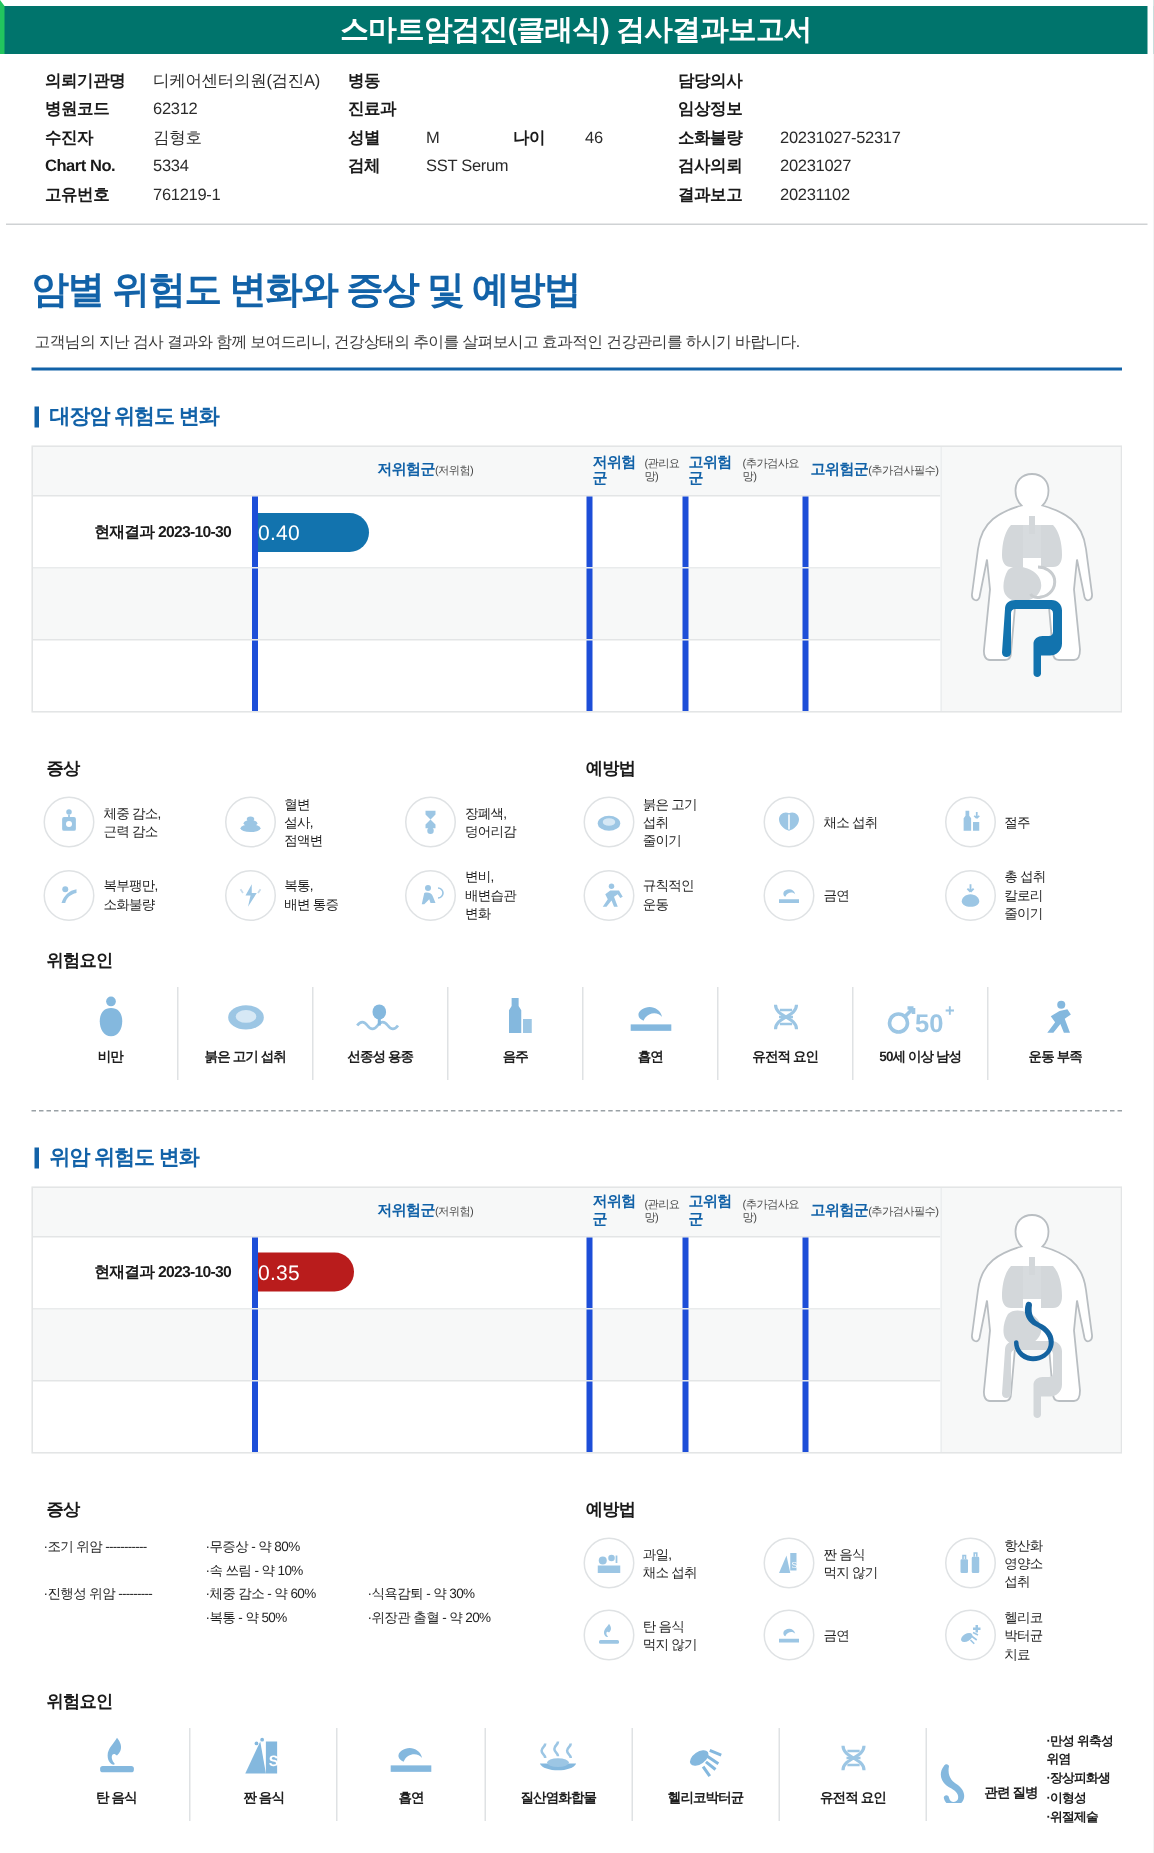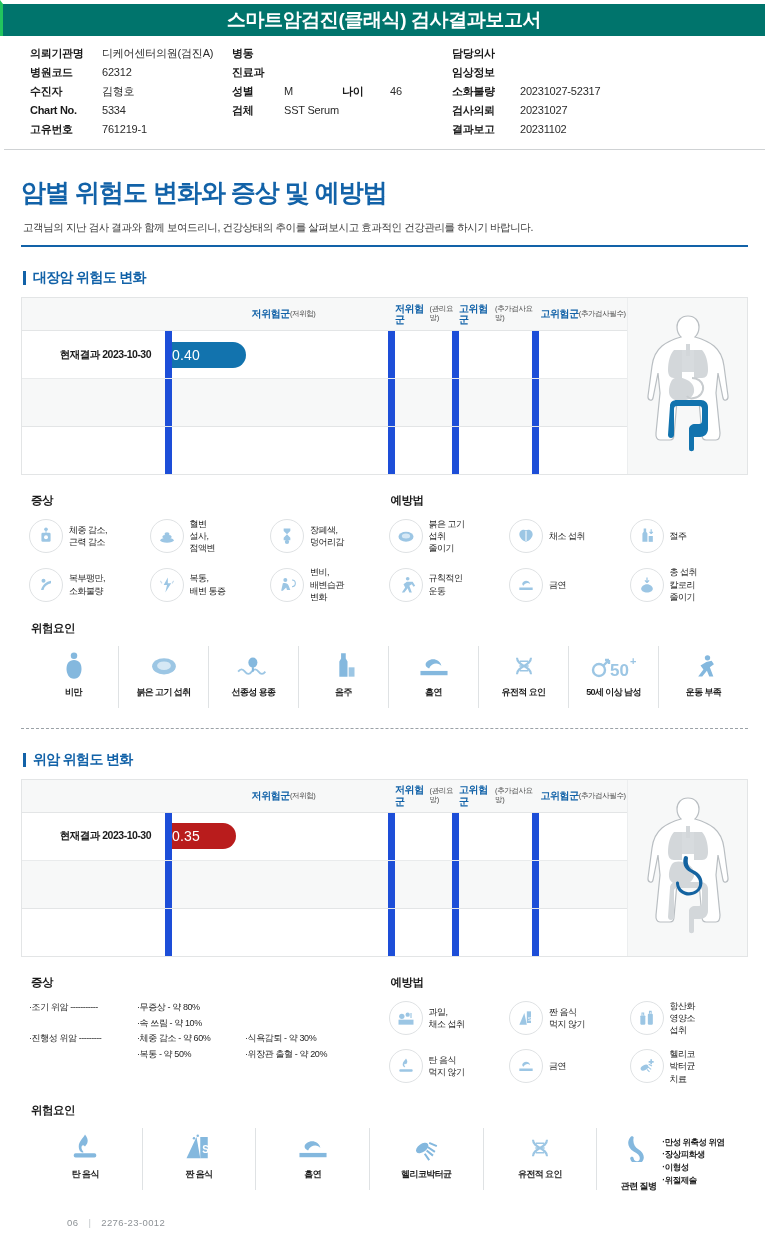--- a/index.html
+++ b/index.html
@@ -112,21 +112,21 @@
   .rh-main { color: #1262a8; font-size: 10px; font-weight: bold; letter-spacing: -0.4px; }
   .rh-sub  { color: #4a4a4a; font-size: 7.5px; letter-spacing: -0.4px; }
   .risk-row {
     display: grid;
     grid-template-columns: 150px 1fr 64px 80px 88px;
     height: 48px;
     background: #ffffff;
     border-top: 1px solid #e3e5e6;
   }
   .risk-row.empty { background: #f7f8f8; border-top: 1px solid #e9ebec; }
-  .risk-row > div { border-right: 7px solid #1d4ed8; }
+  .risk-row > div { border-right: 4px solid #1d4ed8; }
   .risk-row > div:last-child { border-right: none; }
   .rr-label {
     display: flex; align-items: center; justify-content: flex-end;
     padding-right: 14px;
     font-size: 10.5px; font-weight: bold; color: #1a1a1a; letter-spacing: -0.5px;
   }
   .rr-barcell {
     position: relative;
     display: flex; align-items: center;
     padding: 0;
@@ -154,21 +154,21 @@
 
   
   .two-col {
     display: flex;
     margin-top: 18px;
     padding-left: 8px;
   }
   .col-half { width: 50%; }
   .blk-title {
     font-size: 11.5px; font-weight: bold; color: #1a1a1a;
-    letter-spacing: -0.5px; margin: 0 0 10px 2px;
+    letter-spacing: -0.5px; margin: 12px 0 10px 2px;
   }
   .icon-grid {
     display: grid;
     grid-template-columns: repeat(3, 1fr);
     row-gap: 12px;
     column-gap: 2px;
   }
   .icon-item { display: flex; align-items: center; gap: 6px; }
   .ic-circle {
     width: 34px; height: 34px; flex: 0 0 34px;
@@ -208,21 +208,21 @@
     padding: 2px 2px 0 2px;
     min-height: 62px;
   }
   .rf-item:last-child { border-right: none; }
   .rf-ic { height: 32px; display: flex; align-items: flex-end; justify-content: center; }
   .rf-label {
     font-size: 9px; color: #1f1f1f; letter-spacing: -0.6px;
     text-align: center; white-space: nowrap; font-weight: bold;
   }
   .rf-item.wide { flex: 1.35 1 0; flex-direction: row; align-items: center; gap: 6px; justify-content: center; }
-  .rf-item.wide .rf-col { display: flex; flex-direction: column; align-items: flex-start; gap: 18px; }
+  .rf-item.wide .rf-col { display: flex; flex-direction: row; align-items: flex-end; gap: 6px; }
   .rf-sidelist {
     font-size: 8.5px; color: #1f1f1f; line-height: 1.5; letter-spacing: -0.5px;
     white-space: pre-line; font-weight: bold; text-align: left;
   }
 
   .dash-divider {
     border: none;
     border-top: 1px dashed #9aa1a6;
     margin: 20px 0 0 0;
   }
@@ -777,20 +777,30 @@
             <span class="rf-ic">
               <svg width="32" height="28" viewBox="0 0 26 20">
                   <rect x="2" y="14" width="22" height="3.5" fill="#84b8de"></rect>
                   <path d="M9 12c2-5 8-5 10-2-1-5-7-7-11-4-3 2-2 5 1 6z" fill="#84b8de"></path>
                 </svg>
             </span>
             <span class="rf-label">흡연</span>
           </div>
           <div class="rf-item">
             <span class="rf-ic">
+              <svg width="34" height="28" viewBox="0 0 28 22">
+                  <path d="M7 3c0 2-2 2-2 4s2 2 2 4M14 2c0 2-2 2-2 4s2 2 2 4M21 3c0 2-2 2-2 4s2 2 2 4" fill="none" stroke="#9cc6e4" stroke-width="1.4"></path>
+                  <path d="M4 14c2 5 18 5 20 0z" fill="#84b8de"></path>
+                  <ellipse cx="14" cy="13.5" rx="6" ry="2.4" fill="#9cc6e4"></ellipse>
+                </svg>
+            </span>
+            <span class="rf-label">질산염화합물</span>
+          </div>
+          <div class="rf-item">
+            <span class="rf-ic">
               <svg width="32" height="28" viewBox="0 0 24 22">
                   <ellipse cx="9" cy="11" rx="5.5" ry="3.2" transform="rotate(-35 9 11)" fill="#84b8de"></ellipse>
                   <path d="M13 10l6 4M12.5 13l5 4M14.5 7l6 2.5M11 15.5l3.5 5" stroke="#84b8de" stroke-width="1.6"></path>
                 </svg>
             </span>
             <span class="rf-label">헬리코박터균</span>
           </div>
           <div class="rf-item">
             <span class="rf-ic">
               <svg width="30" height="28" viewBox="0 0 24 24">

